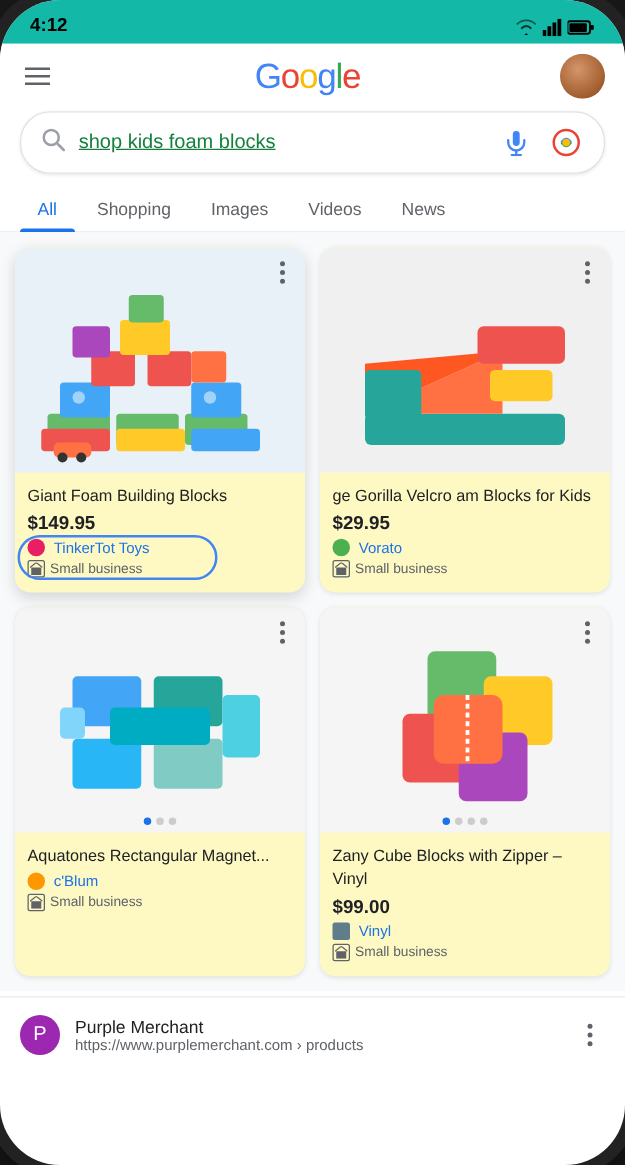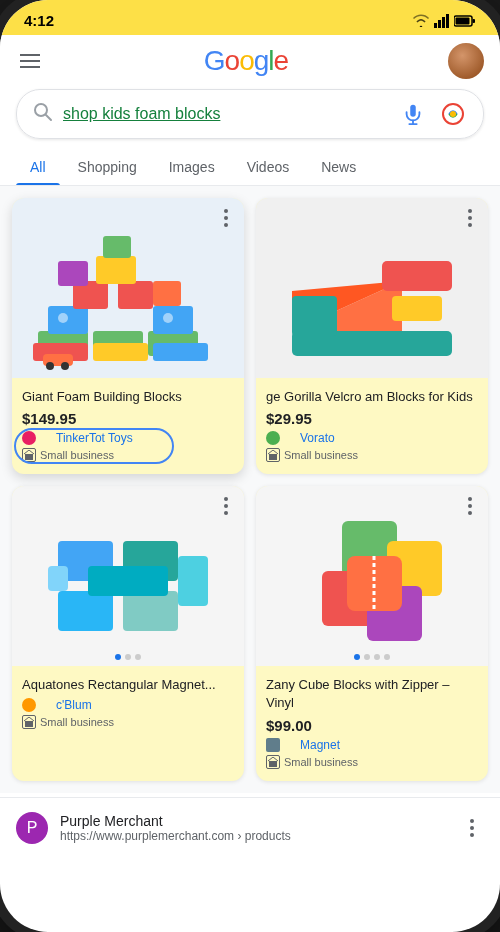--- a/index.html
+++ b/index.html
@@ -17,25 +17,25 @@
       width: 500px;
       height: 932px;
       background: #fff;
       border-radius: 48px;
       overflow: hidden;
       position: relative;
       box-shadow: 0 0 0 10px #222, 0 20px 60px rgba(0,0,0,0.8);
     }
 
     .status-bar {
-      background: #fde047;
+      background: #14b8a6;
       padding: 12px 24px 6px;
       display: flex;
       justify-content: space-between;
-      align-items: center;
+      align-items: flex-end;
     }
 
     .status-time {
       font-size: 15px;
       font-weight: 600;
       color: #000;
     }
 
     .status-icons {
       display: flex;
@@ -218,21 +218,21 @@
     .product-price {
       font-size: 15px;
       font-weight: 700;
       color: #202124;
       margin-bottom: 4px;
     }
 
     .product-seller {
       display: flex;
       align-items: center;
-      gap: 20px;
+      gap: 7px;
       font-size: 12px;
       margin-bottom: 3px;
     }
 
     .seller-dot {
       width: 14px;
       height: 14px;
       border-radius: 50%;
       flex-shrink: 0;
     }
@@ -630,21 +630,21 @@
       <div class="more-btn">
         <span></span>
           <span></span>
           <span></span>
       </div>
       <div class="product-info">
         <div class="product-title">Zany Cube Blocks with Zipper – Vinyl</div>
         <div class="product-price">$99.00</div>
         <div class="product-seller">
           <div class="seller-dot" style="background:#607d8b; border-radius:2px"></div>
-          <span class="seller-name">Magnet</span>
+          <span class="seller-name">Vinyl</span>
         </div>
         <div class="small-biz-badge">
           <div class="small-biz-icon">
             <svg width="10" height="10" viewBox="0 0 10 10">
               <rect x="1" y="4" width="8" height="6" fill="#5f6368"></rect>
               <path d="M0 4 L5 0 L10 4" fill="none" stroke="#5f6368" stroke-width="1"></path>
             </svg>
           </div>
           <span>Small business</span>
         </div>

